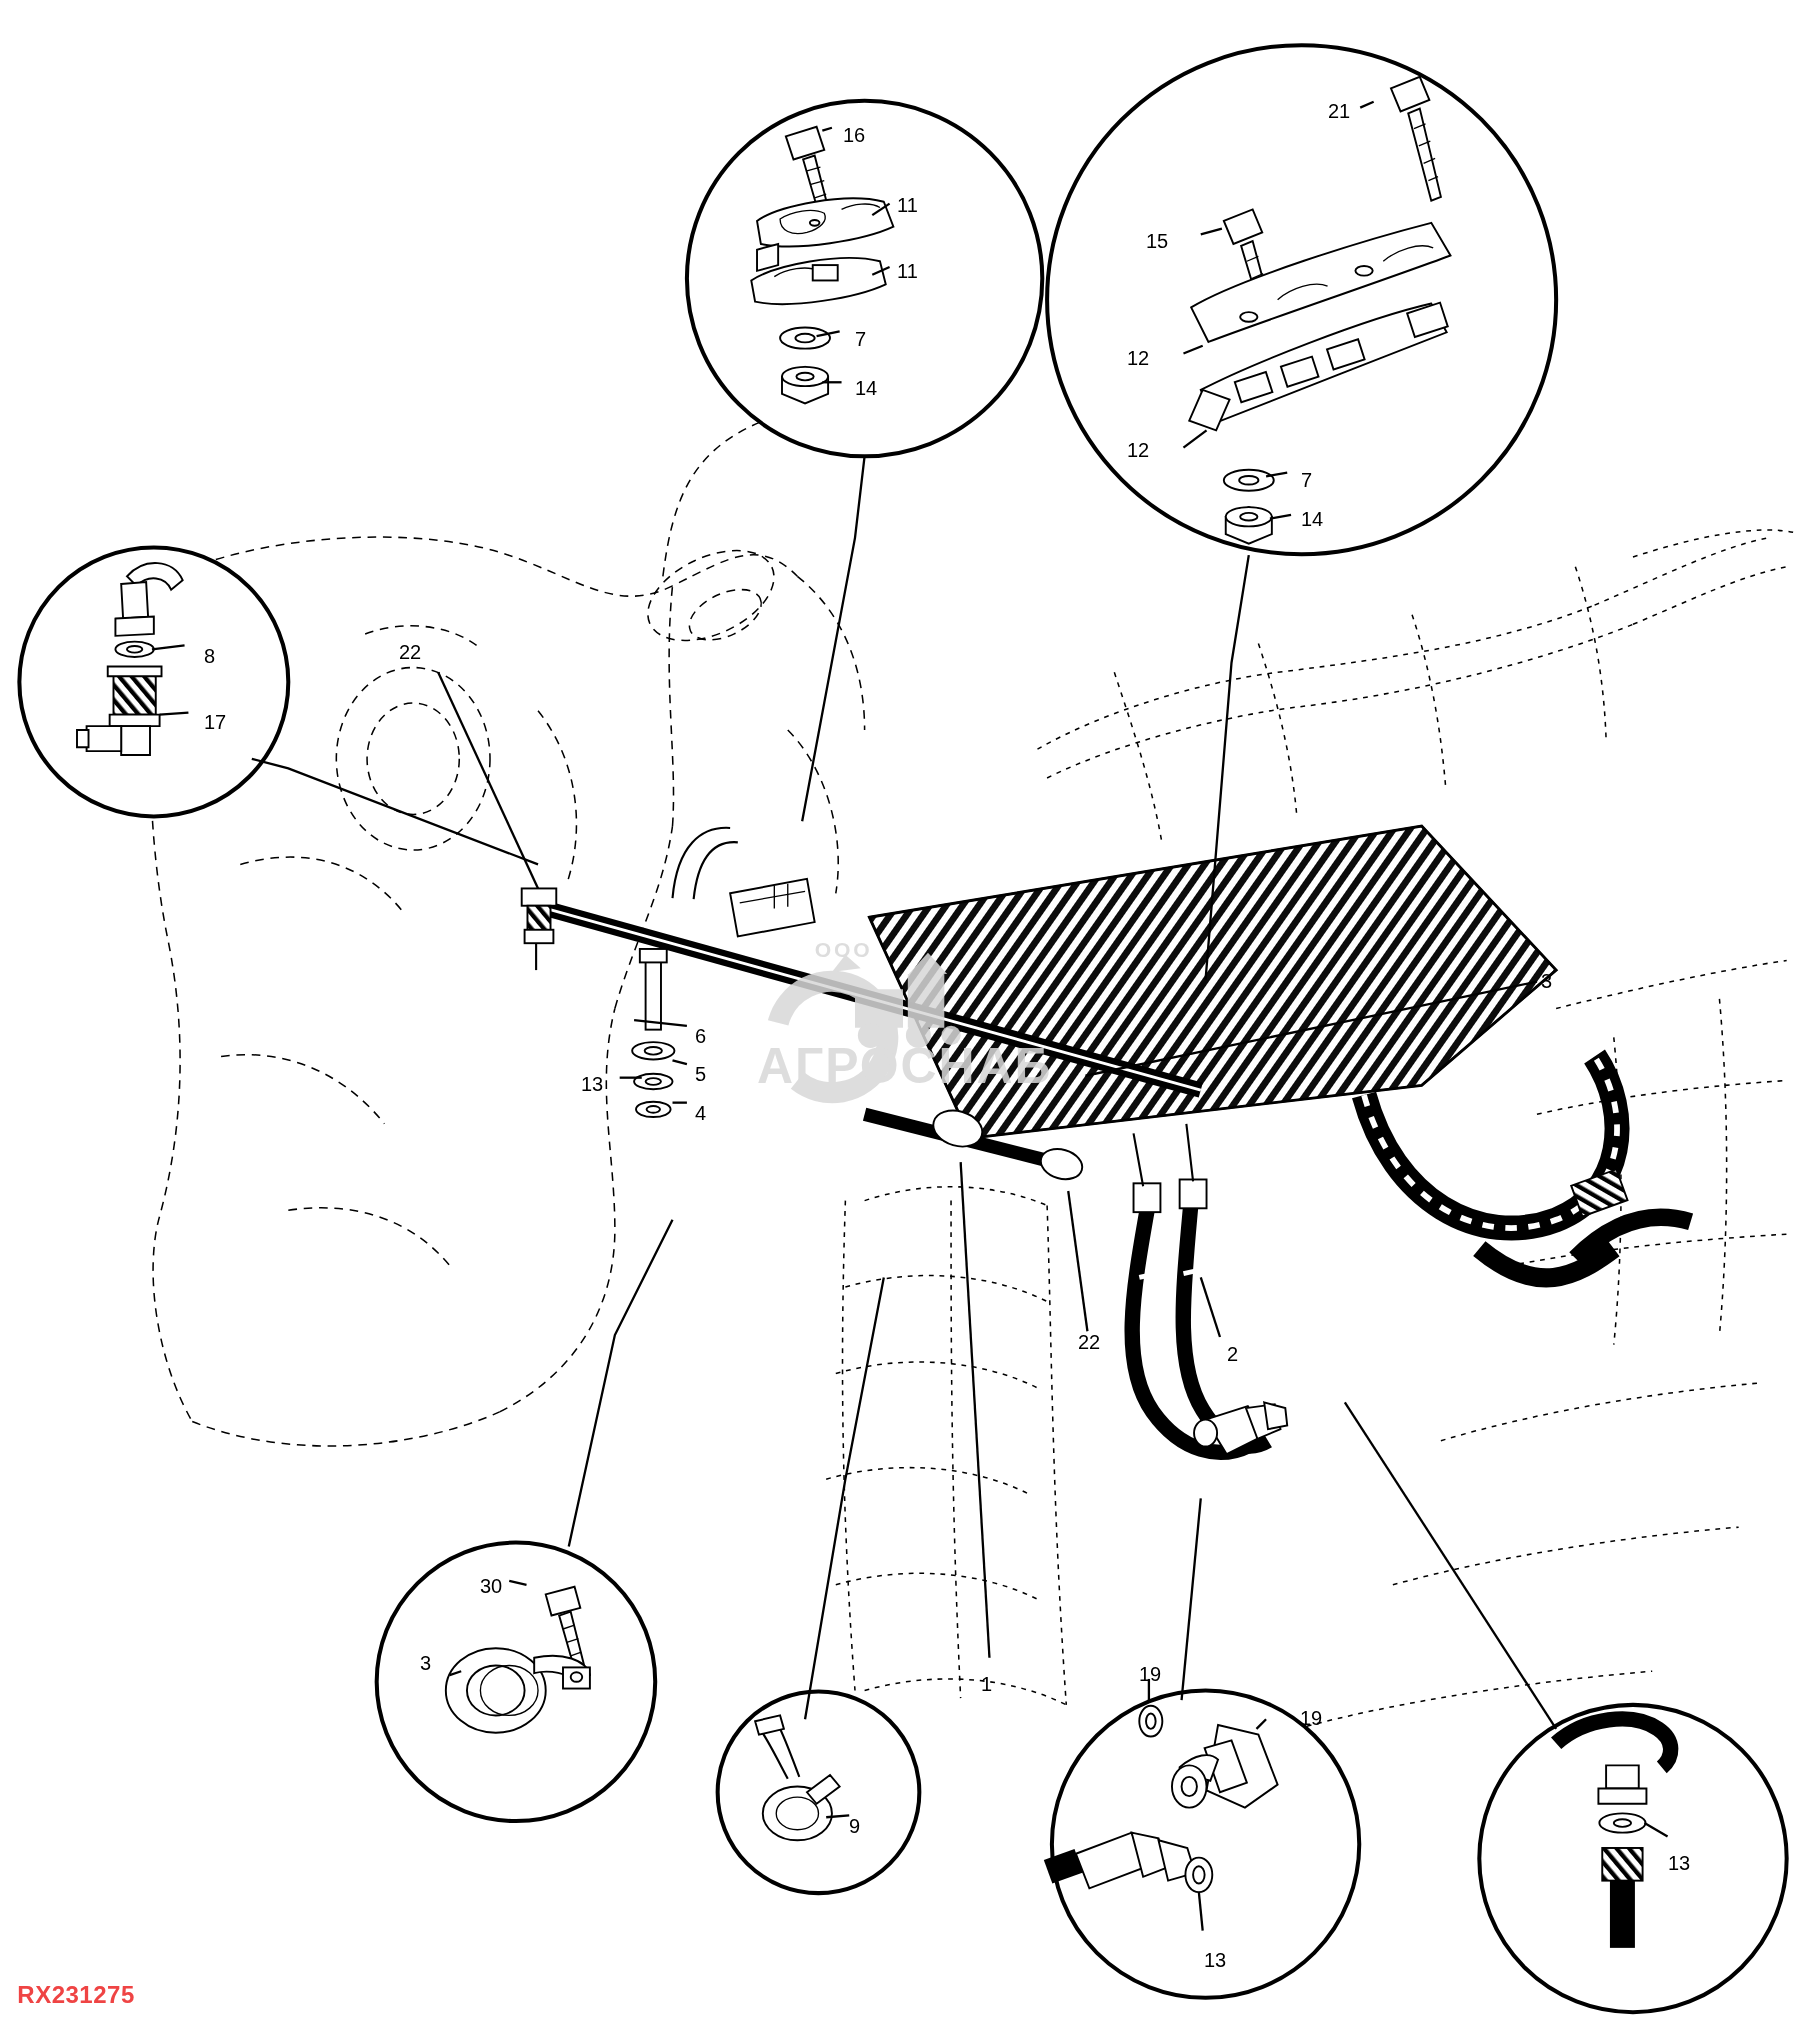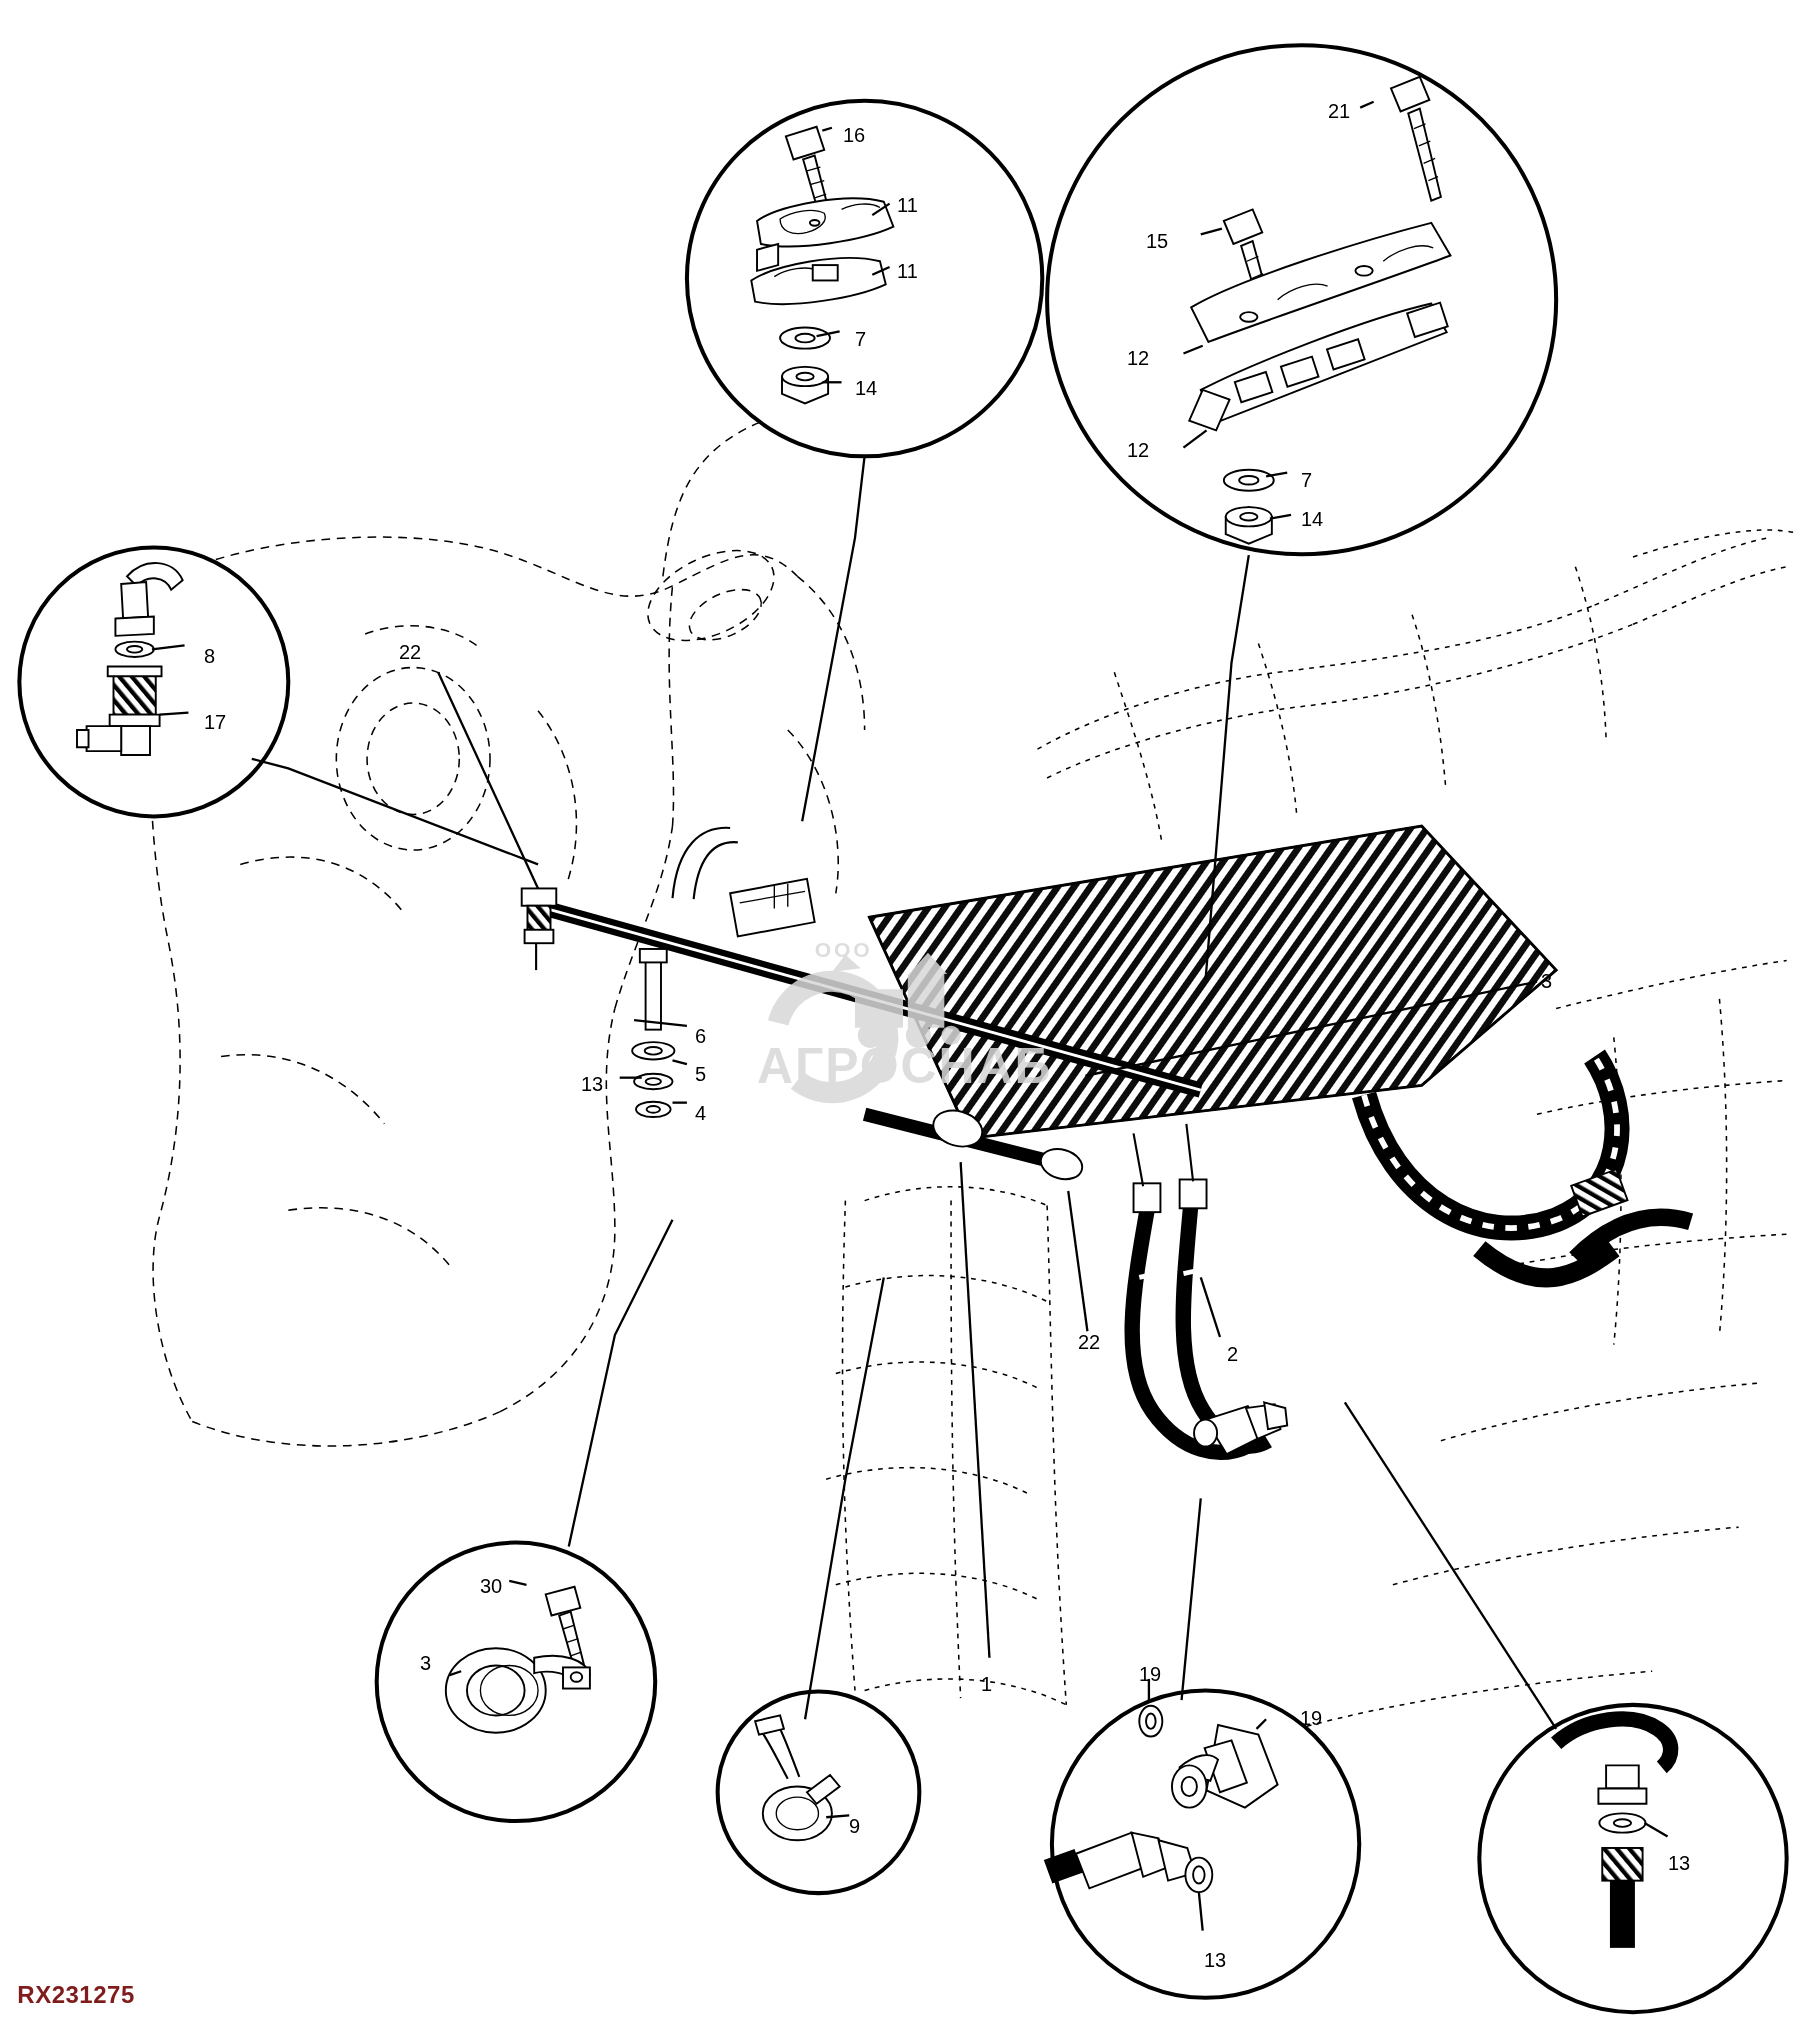--- a/index.html
+++ b/index.html
@@ -34,21 +34,21 @@
     white-space: nowrap;
   }
   #figure-id {
     position: absolute;
     left: 17.3px;
     top: 1981px;
     font-family: "Liberation Sans", sans-serif;
     font-weight: bold;
     font-size: 24px;
     letter-spacing: 0.5px;
-    color: #7f1d1d;
+    color: #ef4444;
   }
   .wm-text {
     font-family: "Liberation Sans", sans-serif;
     font-weight: bold;
   }
 </style>
 </head>
 <body>
 
 <div id="page">

